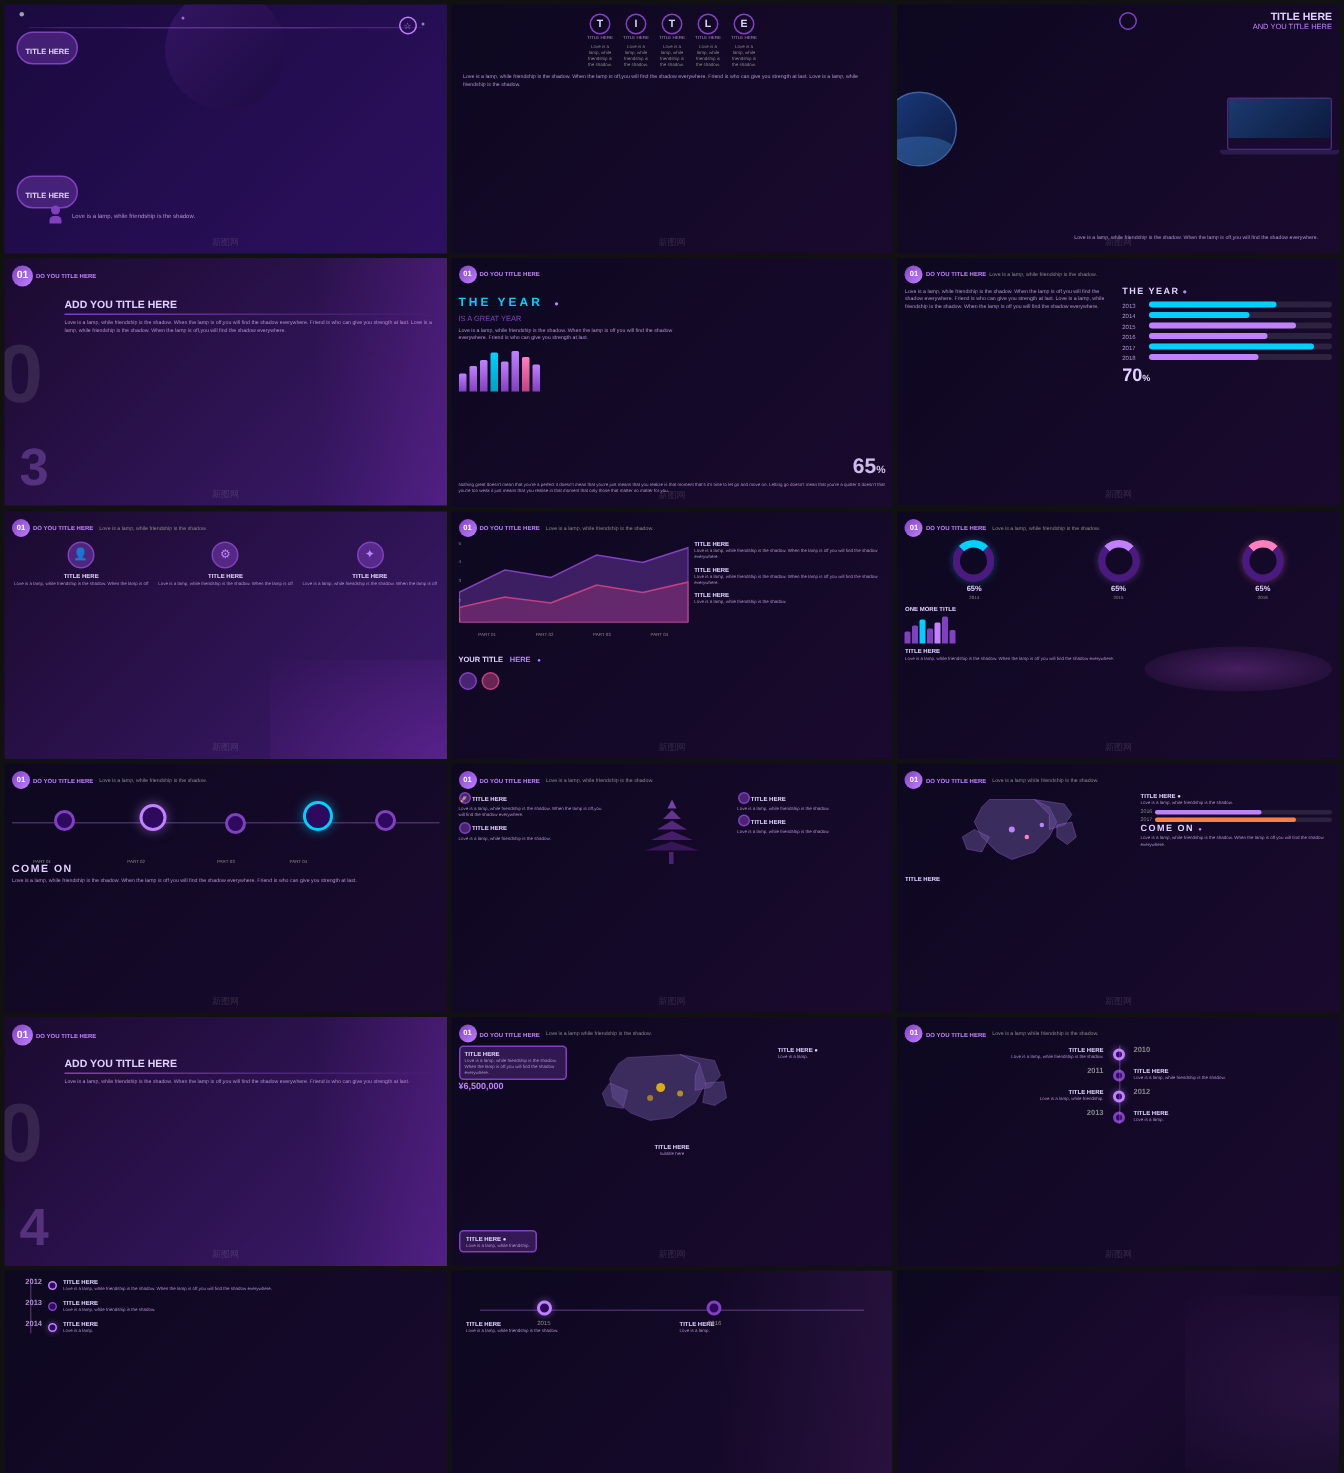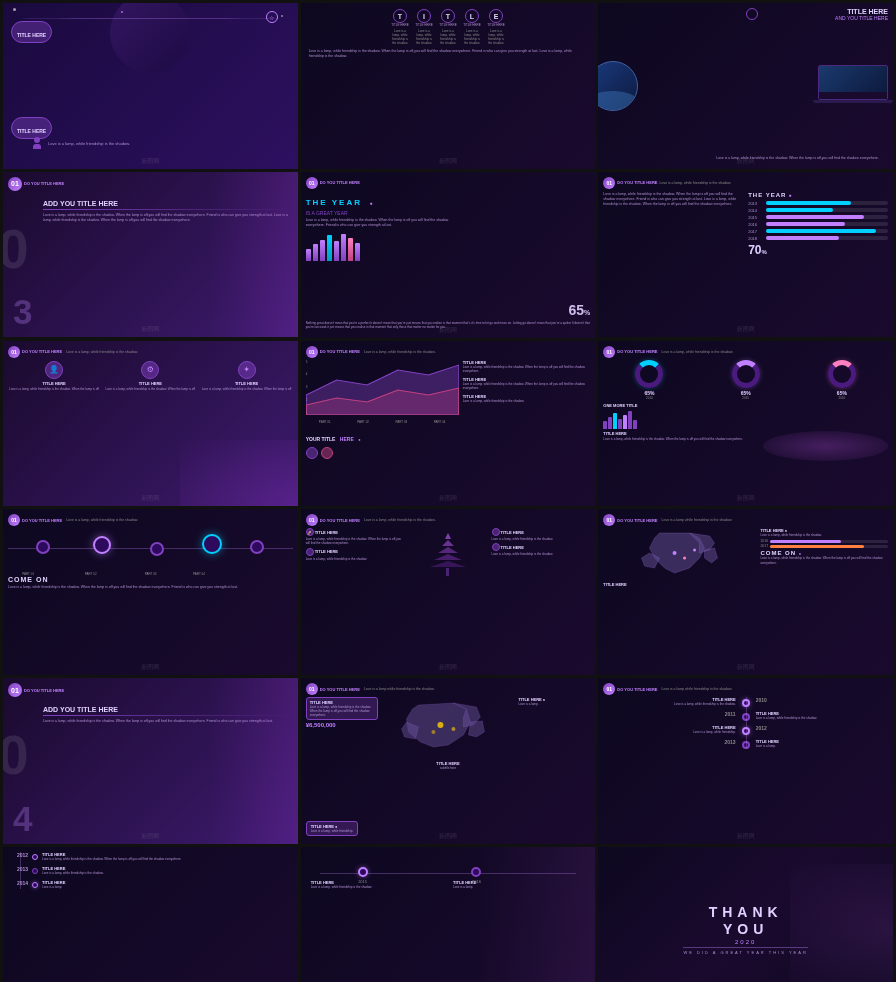--- a/index.html
+++ b/index.html
@@ -745,24 +745,17 @@
           <div style="color:#b090d0;font-size:3px;line-height:1.4;">Love is a lamp.</div>
         </div>
       </div>
 
     </div>
 
     <div style="background:linear-gradient(135deg,#0d0820,#1a0a2e,#0d0820); aspect-ratio:16/9; position:relative; overflow:hidden; padding:5px; display:flex; flex-direction:column; justify-content:center; align-items:center;">
 
       <div style="position:absolute;right:0;top:50%;transform:translateY(-50%);width:35%;height:80%;background:radial-gradient(ellipse at right,rgba(180,80,220,0.15),transparent);"></div>
 
-      <div style="text-align:center;z-index:1;">
-        <div style="color:#e0d0ff;font-size:14px;font-weight:bold;letter-spacing:5px;line-height:1.2;">THANK</div>
-        <div style="color:#e0d0ff;font-size:14px;font-weight:bold;letter-spacing:5px;line-height:1.2;">YOU</div>
-        <div style="color:#c080ff;font-size:6px;letter-spacing:2px;margin:2px 0;">2020</div>
-        <div style="height:1px;background:rgba(192,128,255,0.4);margin:2px 0;"></div>
-        <div style="color:#b090d0;font-size:4px;letter-spacing:2px;">WE DID A GREAT YEAR THIS YEAR</div>
-      </div>
 
     </div>
   </div>
 
 </div>
 
 </body></html>

